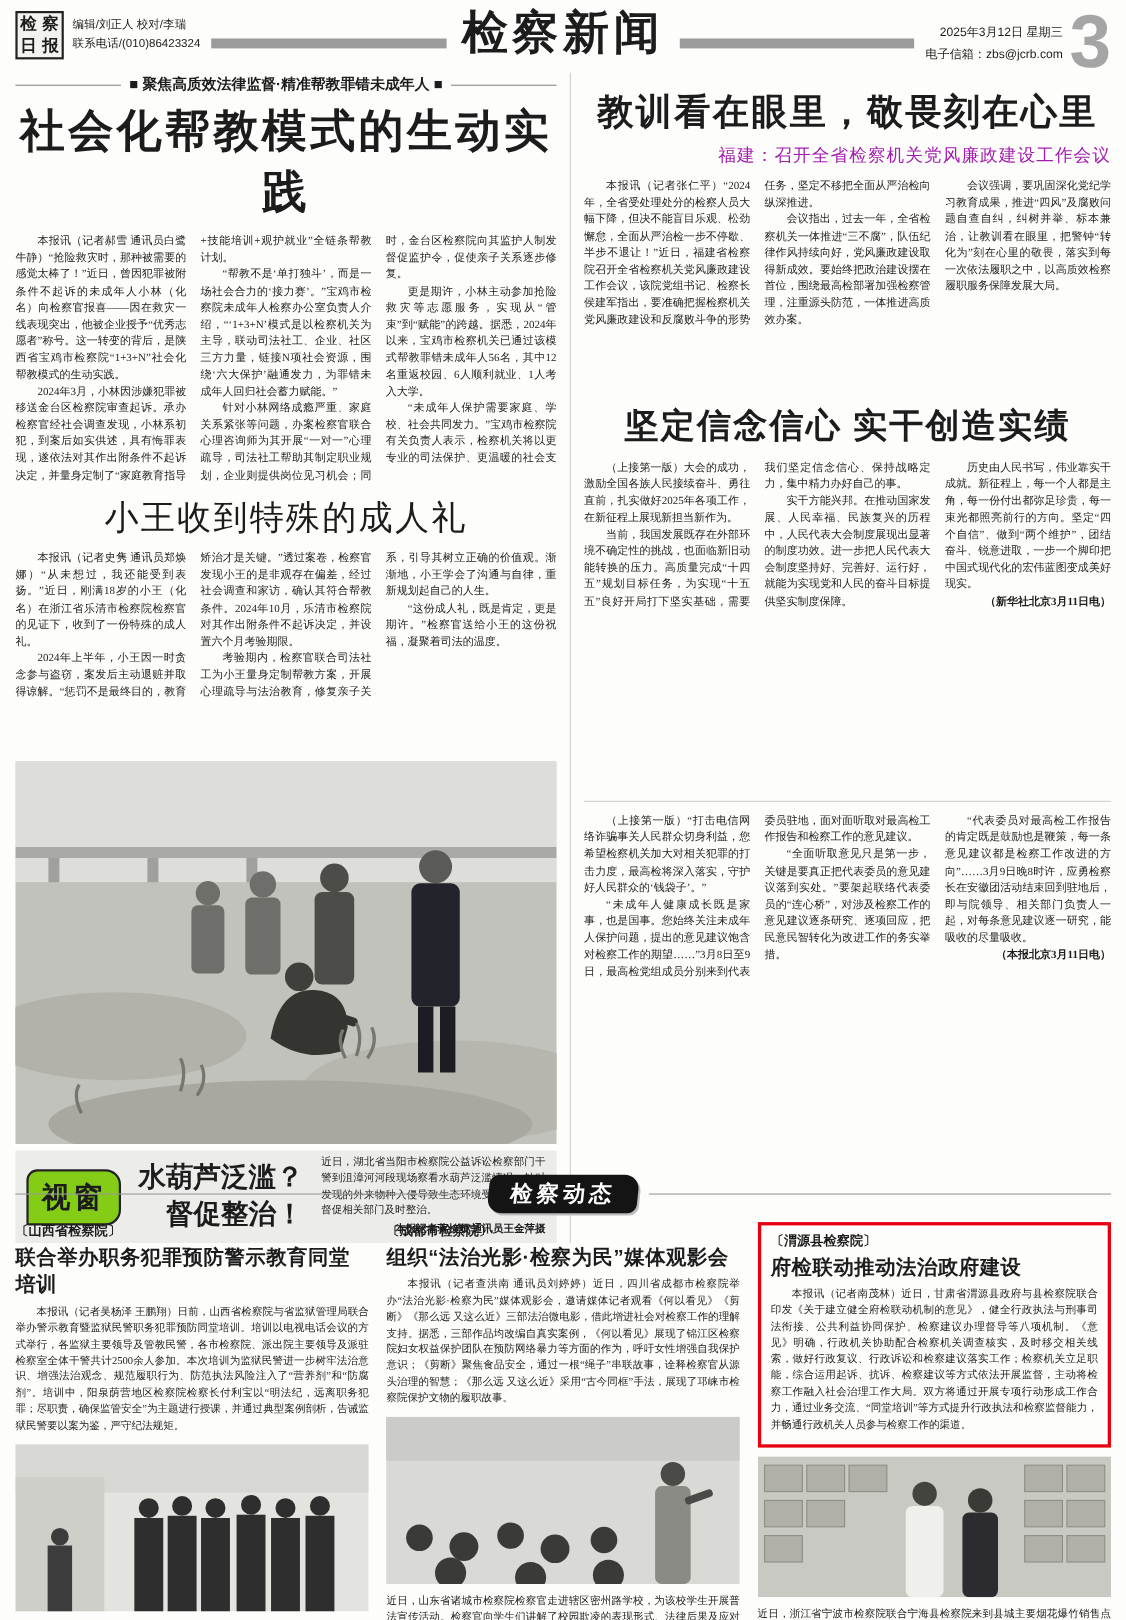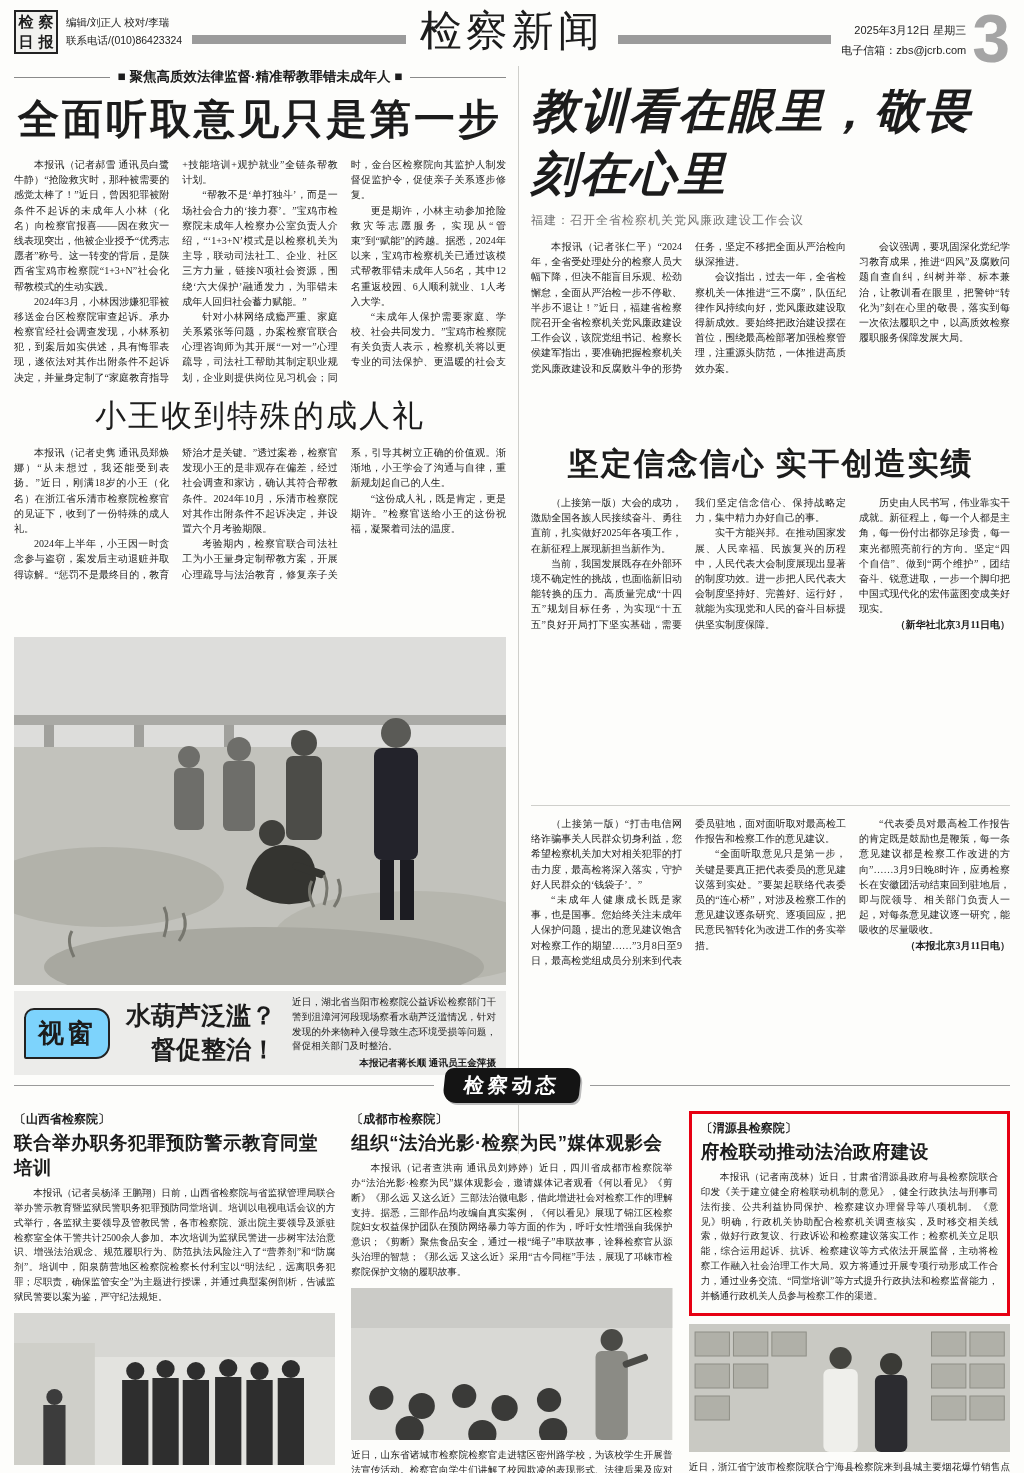--- a/index.html
+++ b/index.html
@@ -10,21 +10,21 @@
     position:relative;
   }
   
   .masthead { display:flex; align-items:flex-start; padding:10px 14px 0 14px; height:58px; }
   .logo { width:44px; height:44px; border:2px solid #222; display:grid;
     grid-template-columns:1fr 1fr; font-weight:900; font-size:15px; line-height:20px;
     text-align:center; font-family:"Liberation Serif", serif; background:#f2f2ef; }
   .mh-info { font-size:10.5px; line-height:1.7; margin:4px 0 0 8px; white-space:nowrap; font-family:"Liberation Sans", sans-serif;}
   .mh-center { flex:1; display:flex; align-items:flex-end; margin:0 10px; }
   .mh-bar { flex:1; height:9px; background:#9b9b9b; margin-bottom:8px; }
-  .mh-title { font-size:42px; font-weight:400; letter-spacing:4px; padding:0 14px; line-height:1.0;
+  .mh-title { font-size:42px; font-weight:700; letter-spacing:4px; padding:0 14px; line-height:1.0;
     font-family:"Liberation Serif", serif;text-align:center; }
   .mh-right { display:flex; align-items:center; }
   .mh-dates { text-align:right; font-size:11px; line-height:1.8; font-family:"Liberation Sans", sans-serif; margin-top:4px;}
   .page-num { font-size:68px; font-weight:900; color:#a5a5a5; line-height:0.85; margin-left:6px;
     font-family:"Liberation Sans", sans-serif; }
   
   .top-grid { display:grid; grid-template-columns:1fr 1px 1fr; gap:0 12px; padding:8px 14px 0 14px; height:1002px; }
   .vrule { background:#cfcfcb; width:1px; height:100%; }
   
   .kicker { display:flex; align-items:center; margin:2px 0 6px 0; }
@@ -34,27 +34,27 @@
   .h-second { font-size:31px; font-weight:400; text-align:center; letter-spacing:2px; margin:8px 0 8px 0; }
   .art-body { column-count:3; column-gap:13px; font-size:10px; line-height:1.52; text-align:justify; overflow:hidden; }
   .art-body p { text-indent:2em; }
   .b1 { height:230px; }
   .b2 { height:184px; }
   .credit-end p:last-child { text-align:right; font-weight:700; text-indent:0; }
   .photo-wrap { margin:8px 0 0 0; }
   .photo-wrap svg { display:block; }
   .window-row { display:flex; align-items:center; background:#ececea; margin-top:6px; padding:8px 10px; height:84px; }
   .window-badge { border:2px solid #222; border-radius:10px 14px 14px 2px; padding:6px 12px;
-    font-size:26px; font-weight:900; letter-spacing:3px; background:#7dd3fc; white-space:nowrap; }
+    font-size:26px; font-weight:900; letter-spacing:3px; background:#84cc16; white-space:nowrap; }
   .window-title { font-size:25px; font-weight:700; text-align:right; line-height:1.35; margin:0 16px; white-space:nowrap; }
   .window-text { font-size:9.6px; line-height:1.55; text-align:justify; flex:1; }
   .window-credit { font-weight:700; text-align:right; margin-top:2px; font-size:9.6px; }
   
-  .h-right-main { font-size:47px; font-weight:900; text-align:left; letter-spacing:2px; margin:14px 0 6px 0;font-style:italic; }
-  .h-right-sub { font-size:12px; text-align:left; letter-spacing:1px; color:#737373; margin-bottom:10px; font-weight:400; }
+  .h-right-main { font-size:33px; font-weight:900; text-align:center; letter-spacing:2px; margin:14px 0 6px 0; }
+  .h-right-sub { font-size:16px; text-align:right; letter-spacing:1px; color:#a21caf; margin-bottom:10px; font-weight:400; }
   .rb1 { height:188px; }
   .h-right-second { font-size:31px; font-weight:900; text-align:center; letter-spacing:2px; margin:16px 0 10px 0; }
   .rb2 { height:300px; }
   .hdiv { height:1px; background:#cfcfcb; margin:10px 0; }
   .rb3 { height:338px; }
   
   .dyn { padding:6px 14px 0 14px; }
   .dyn-badge-row { display:flex; align-items:center; margin:2px 0 8px 0; }
   .dyn-line { flex:1; height:1px; background:#9a9a9a; }
   .dyn-badge { background:#141414; color:#fff; font-size:20px; font-weight:900; letter-spacing:4px;
@@ -101,21 +101,21 @@
   </header>
 
   <div class="top-grid">
 
     <div>
       <div class="kicker">
         <div class="kline"></div>
         <div class="kicker-text">■ 聚焦高质效法律监督·精准帮教罪错未成年人 ■</div>
         <div class="kline"></div>
       </div>
-      <h1 class="h-feature">全面听取意见只是第一步</h1>
+      <h1 class="h-feature">社会化帮教模式的生动实践</h1>
       <div class="art-body b1">
           <p>本报讯（记者郝雪 通讯员白鹭 牛静）“抢险救灾时，那种被需要的感觉太棒了！”近日，曾因犯罪被附条件不起诉的未成年人小林（化名）向检察官报喜——因在救灾一线表现突出，他被企业授予“优秀志愿者”称号。这一转变的背后，是陕西省宝鸡市检察院“1+3+N”社会化帮教模式的生动实践。</p>
           <p>2024年3月，小林因涉嫌犯罪被移送金台区检察院审查起诉。承办检察官经社会调查发现，小林系初犯，到案后如实供述，具有悔罪表现，遂依法对其作出附条件不起诉决定，并量身定制了“家庭教育指导+技能培训+观护就业”全链条帮教计划。</p>
           <p>“帮教不是‘单打独斗’，而是一场社会合力的‘接力赛’。”宝鸡市检察院未成年人检察办公室负责人介绍，“‘1+3+N’模式是以检察机关为主导，联动司法社工、企业、社区三方力量，链接N项社会资源，围绕‘六大保护’融通发力，为罪错未成年人回归社会蓄力赋能。”</p>
           <p>针对小林网络成瘾严重、家庭关系紧张等问题，办案检察官联合心理咨询师为其开展“一对一”心理疏导，司法社工帮助其制定职业规划，企业则提供岗位见习机会；同时，金台区检察院向其监护人制发督促监护令，促使亲子关系逐步修复。</p>
           <p>更是期许，小林主动参加抢险救灾等志愿服务，实现从“管束”到“赋能”的跨越。据悉，2024年以来，宝鸡市检察机关已通过该模式帮教罪错未成年人56名，其中12名重返校园、6人顺利就业、1人考入大学。</p>
           <p>“未成年人保护需要家庭、学校、社会共同发力。”宝鸡市检察院有关负责人表示，检察机关将以更专业的司法保护、更温暖的社会支持，成为照亮迷途少年回归之路的那束光。</p>
         </div>
 
       <h2 class="h-second">小王收到特殊的成人礼</h2>

